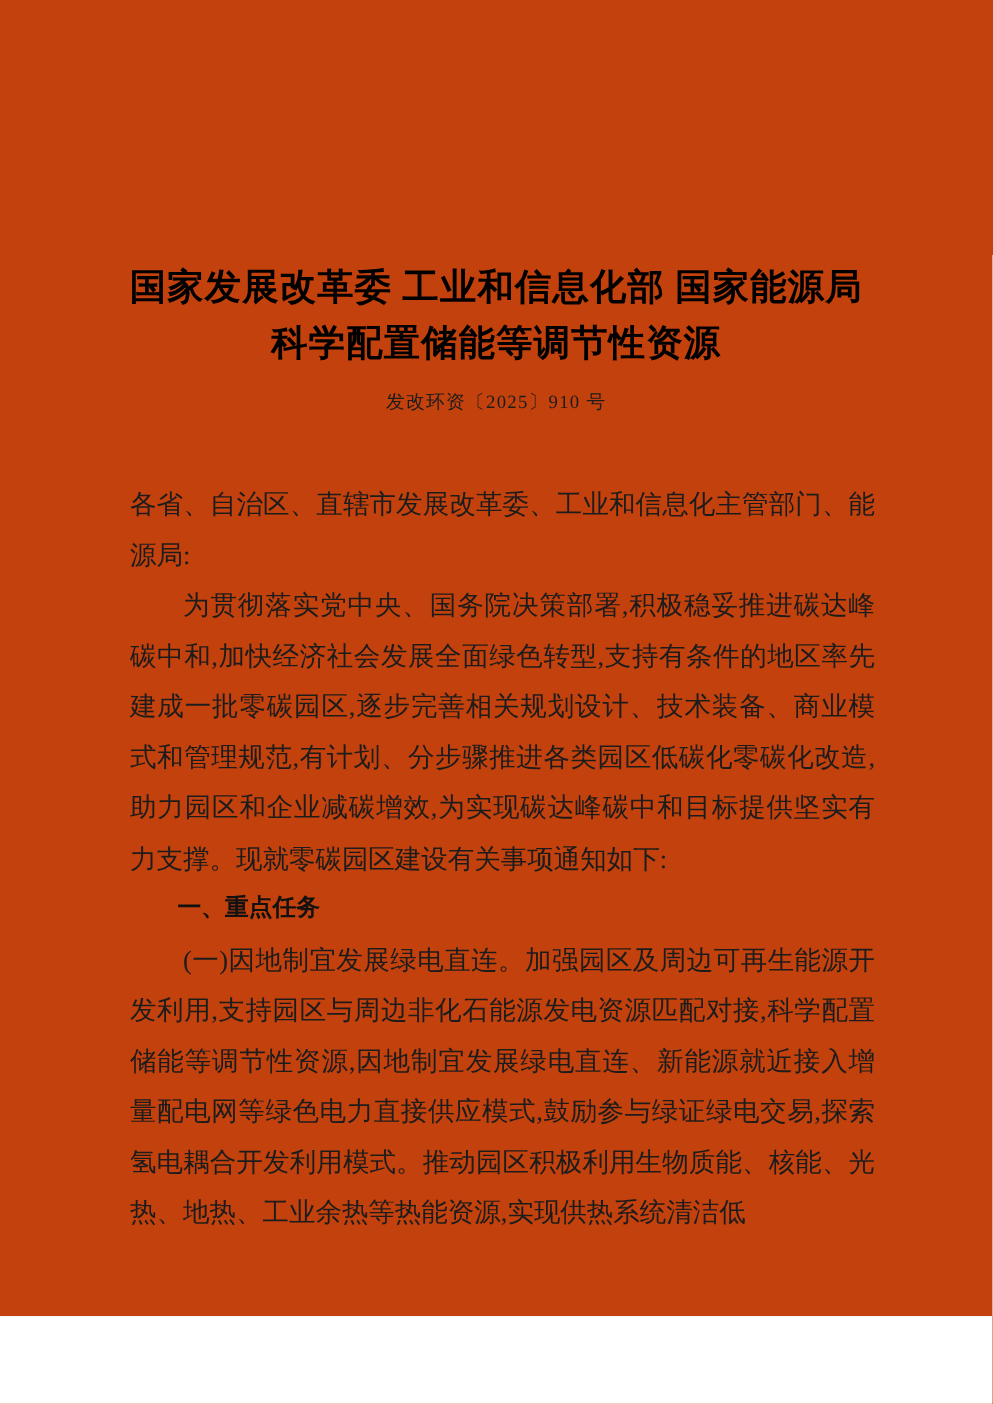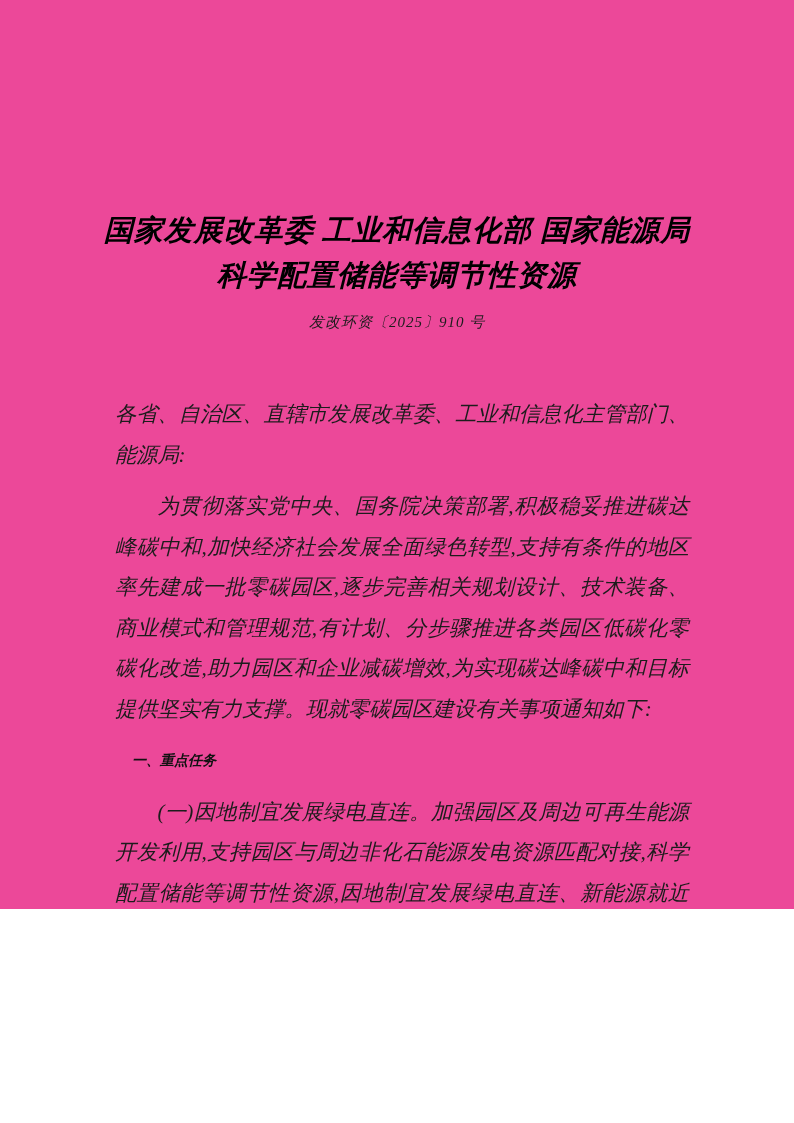--- a/index.html
+++ b/index.html
@@ -1,26 +1,25 @@
 <!DOCTYPE html>
 <html><head>
 <meta charset="utf-8">
 <style>
   * { margin: 0; padding: 0; box-sizing: border-box; }
   html, body { background: #ffffff; }
 
   .page {
     position: relative;
     width: 794px;
-    height: 909px;
-    background: #ec4899;
+    height: 1053px;
+    background: #c2410c;
     overflow: hidden;
     font-family: "Liberation Serif", serif;
     color: #1c1c1c;
-    font-style: italic;
   }
 
   .title-block {
     position: absolute;
     top: 208px;
     left: 40px;
     right: 40px;
     text-align: center;
     font-weight: 700;
     font-size: 29px;
@@ -47,27 +46,27 @@
     top: 383px;
     left: 104px;
     width: 596px;
     font-size: 21.2px;
     line-height: 40.5px;
     text-align: justify;
     text-justify: inter-ideograph;
     color: #1c1c1c;
   }
 
-  .para { margin: 11px; }
+  .para { margin: 0; }
   .indent { text-indent: 2em; }
 
   .section-heading {
     font-family: "Liberation Sans", sans-serif;
     font-weight: 700;
-    font-size: 14px;
+    font-size: 19px;
     line-height: 40.5px;
     text-indent: 2em;
     color: #111111;
   }
 </style>
 </head>
 <body>
 
 <div class="page">
 

